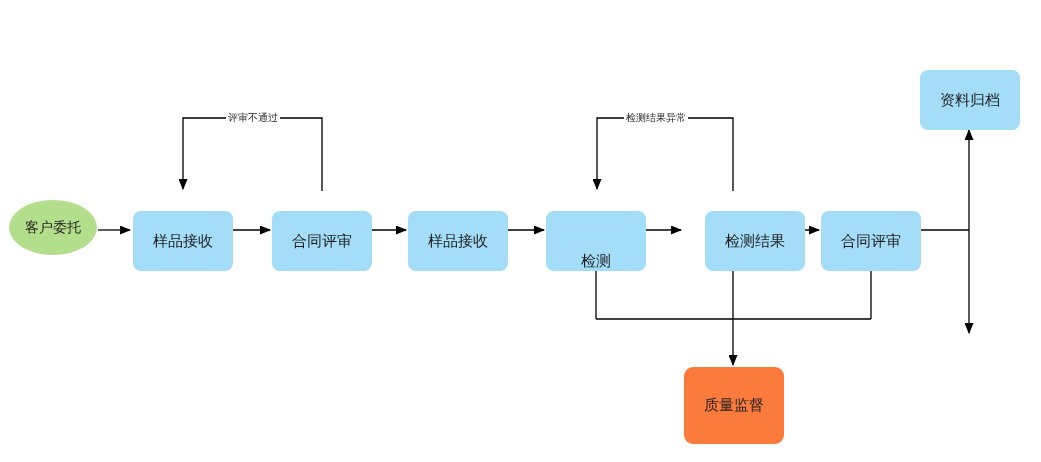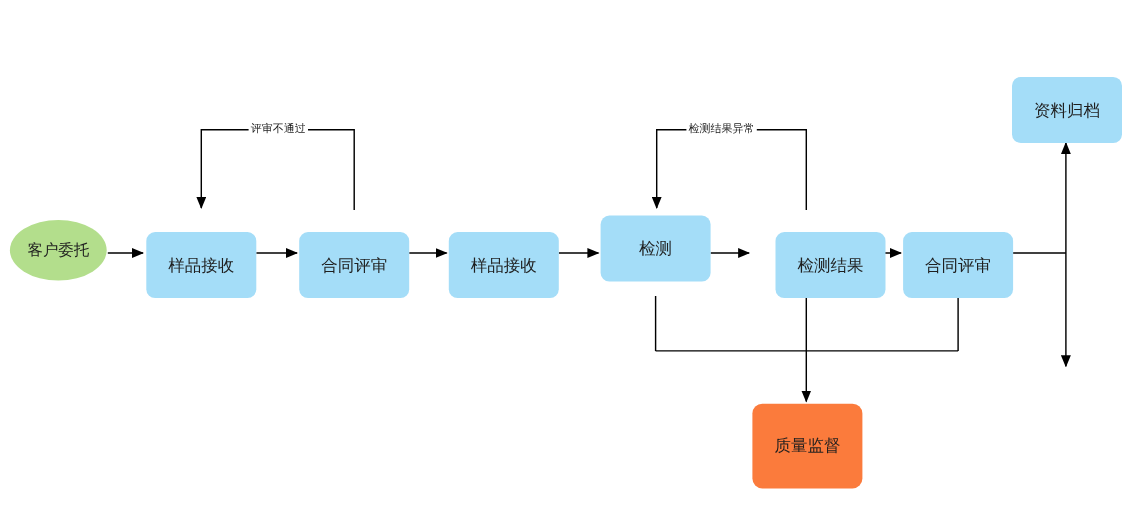--- a/index.html
+++ b/index.html
@@ -111,21 +111,21 @@
   </div>
 
   <div class="node process" style="left:272px; top:191px;">
     <span>合同评审</span>
   </div>
 
   <div class="node process" style="left:408px; top:191px;">
     <span>样品接收</span>
   </div>
 
-  <div class="node process" style="left:546px; top:176px;">
+  <div class="node process" style="left:546px; top:191px;align-items:flex-end;">
     <span>检测</span>
   </div>
 
   <div class="node process" style="left:705px; top:191px;">
     <span>检测结果</span>
   </div>
 
   <div class="node process" style="left:821px; top:191px;">
     <span>合同评审</span>
   </div>

